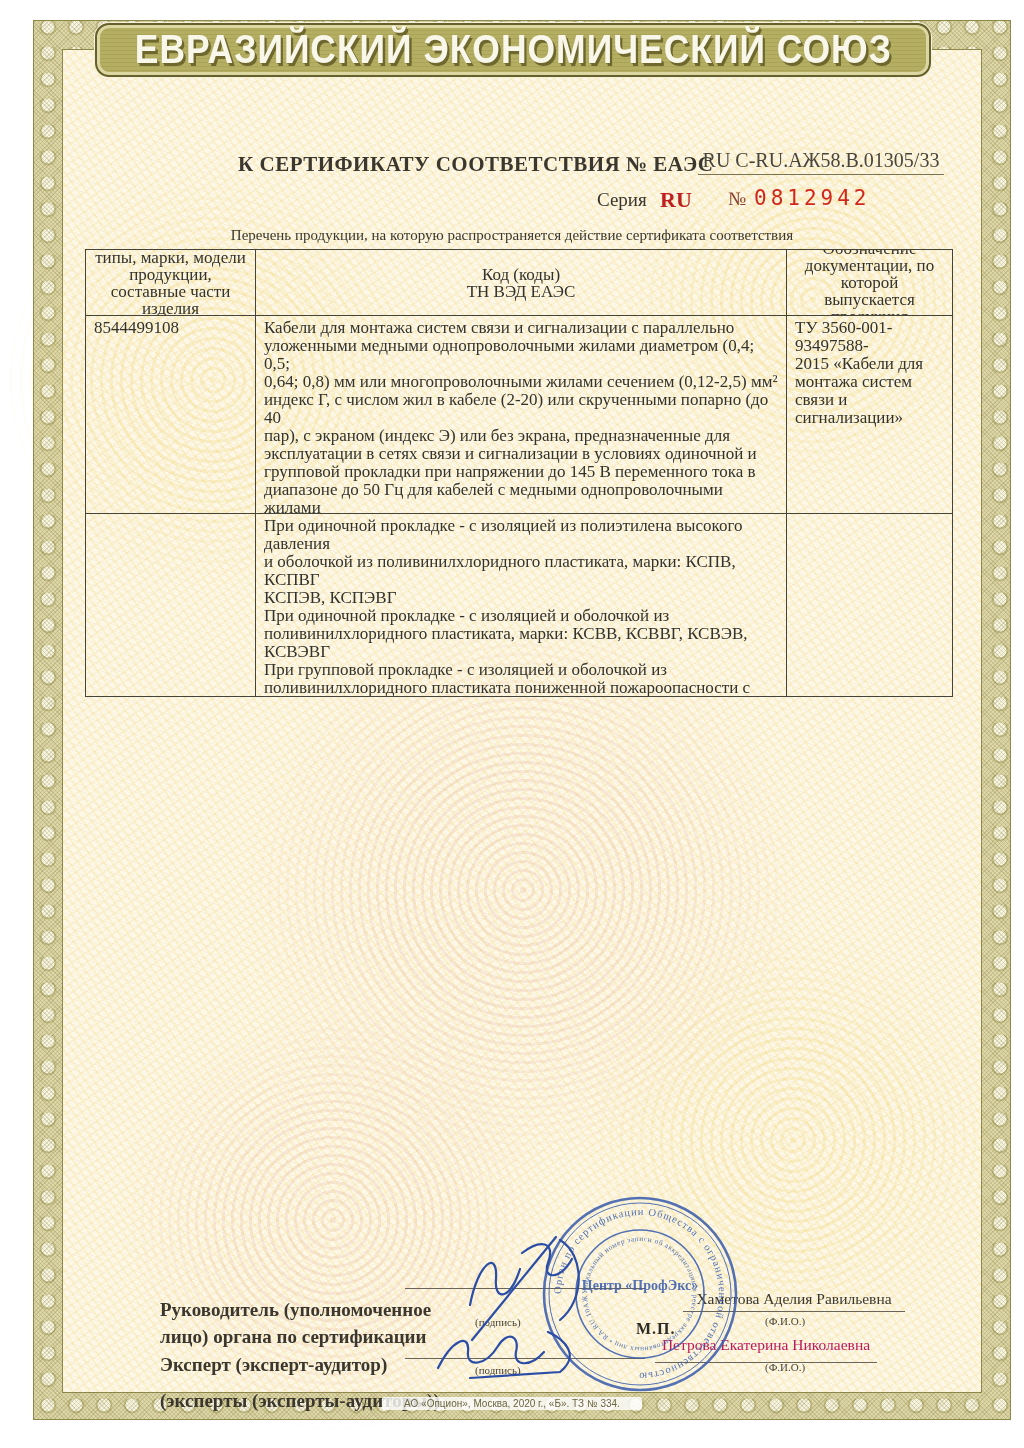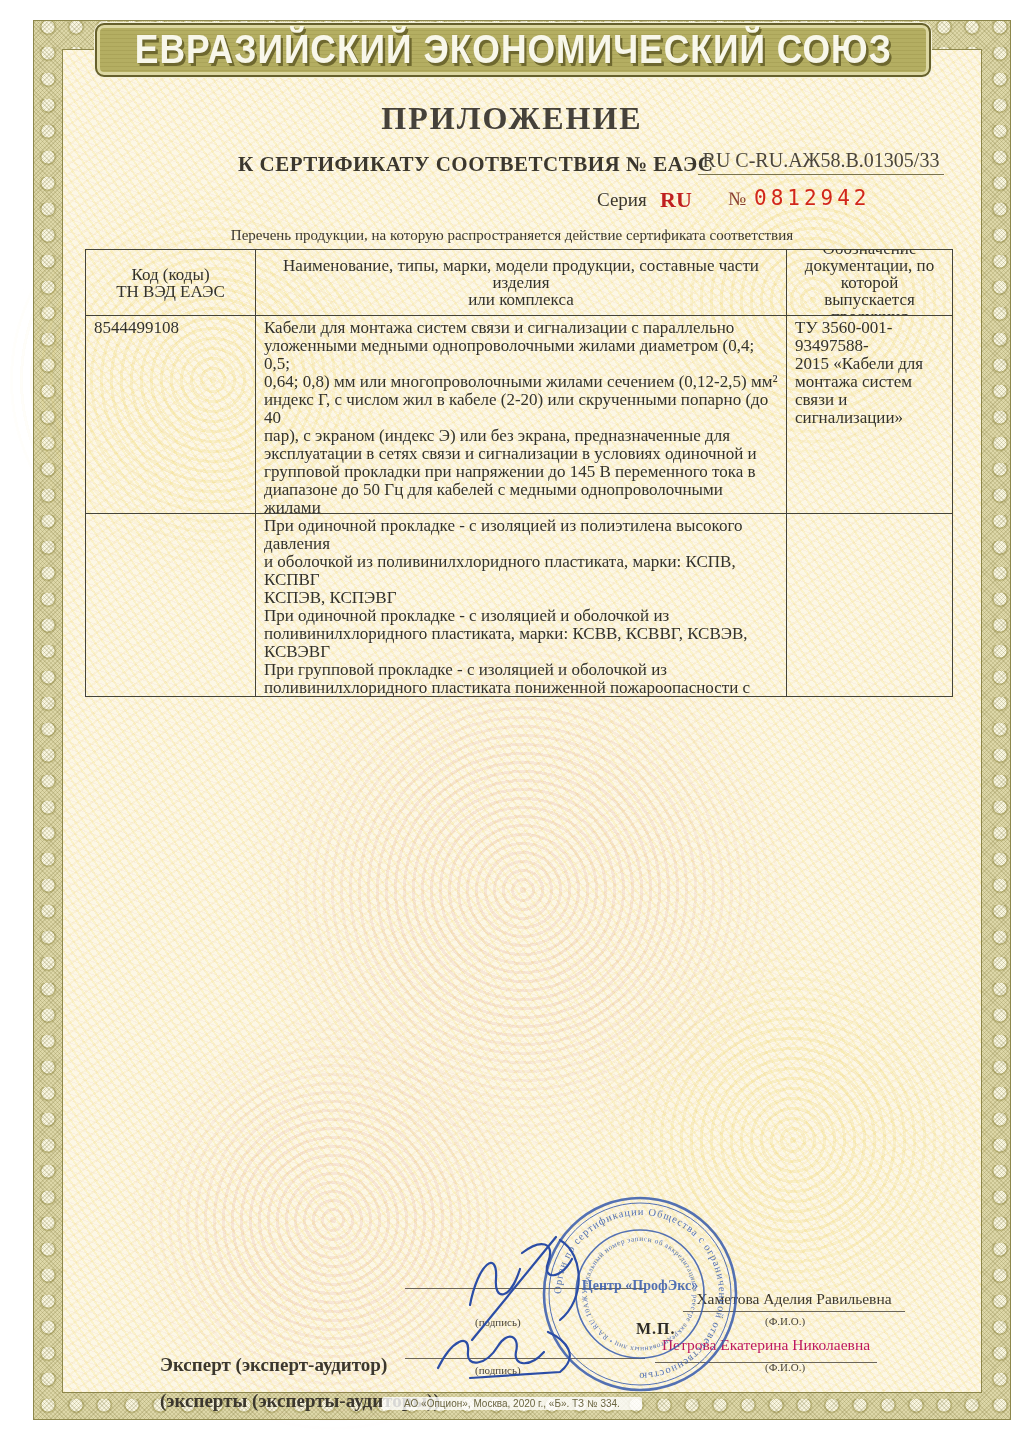--- a/index.html
+++ b/index.html
@@ -25,21 +25,21 @@
   .rosette{position:absolute;border-radius:50%;pointer-events:none;
     -webkit-mask:radial-gradient(circle,#000 35%,transparent 72%);
             mask:radial-gradient(circle,#000 35%,transparent 72%);}
   .rosette.pink{background:repeating-radial-gradient(circle, rgba(226,150,140,.16) 0 3px, rgba(255,255,255,0) 3px 9px);}
   .rosette.yellow{background:repeating-radial-gradient(circle, rgba(238,210,90,.20) 0 3px, rgba(255,255,255,0) 3px 10px);}
 
   
   .banner{position:absolute;left:95px;top:23px;width:836px;height:54px;
     background:#b4ae62;
     background-image:repeating-linear-gradient(0deg, rgba(140,132,60,.25) 0 1px, transparent 1px 4px);
-    border:2px solid #66602c;border-radius:9px;
+    border:2px solid #66602c;border-radius:14px;
     box-shadow:inset 0 0 0 3px #dcd7a2, 0 0 0 1px #f4f1da;
     display:flex;align-items:center;justify-content:center;box-sizing:border-box;}
   .banner span{font-family:"Liberation Sans",sans-serif;font-weight:bold;font-size:37px;
     letter-spacing:1px;color:#f8f7ea;white-space:nowrap;
     transform:scaleX(.96) scaleY(1.08);
     text-shadow:2.5px 2.5px 0 #6e682f, 1px 1px 0 #8a8440;}
 
   
   .doc-title{position:absolute;left:0;top:100px;width:100%;text-align:center;
     font-size:32px;font-weight:bold;letter-spacing:2px;color:#45413a;}
@@ -102,34 +102,33 @@
       <div class="rosette yellow" style="left:560px;top:60px;width:380px;height:380px;"></div>
       <div class="rosette pink" style="left:60px;top:960px;width:420px;height:420px;"></div>
       <div class="rosette yellow" style="left:520px;top:880px;width:420px;height:420px;"></div>
     </div>
   </div>
 
   <div class="banner">
     <span>ЕВРАЗИЙСКИЙ ЭКОНОМИЧЕСКИЙ СОЮЗ</span>
   </div>
 
-  <div class="doc-title">ПРИЛОЖЕНИЕ</div>
   <div class="cert-label">К СЕРТИФИКАТУ СООТВЕТСТВИЯ № ЕАЭС</div>
   <div class="cert-number">RU С-RU.АЖ58.В.01305/33</div>
   <div class="series-label">Серия</div>
   <div class="series-value">RU</div>
   <div class="num-sign">№</div>
   <div class="blank-number">0812942</div>
   <div class="intro">Перечень продукции, на которую распространяется действие сертификата соответствия</div>
 
   <div class="tbl">
+    <div class="cell hdr">Наименование, типы, марки, модели продукции, составные части изделия
+или комплекса</div>
     <div class="cell hdr">Код (коды)
 ТН ВЭД ЕАЭС</div>
-    <div class="cell hdr">Наименование, типы, марки, модели продукции, составные части изделия
-или комплекса</div>
     <div class="cell hdr lastcol">Обозначение
 документации, по
 которой выпускается
 продукция</div>
 
     <div class="cell">8544499108</div>
     <div class="cell">Кабели для монтажа систем связи и сигнализации с параллельно
 уложенными медными однопроволочными жилами диаметром (0,4; 0,5;
 0,64; 0,8) мм или многопроволочными жилами сечением (0,12-2,5) мм²
 индекс Г, с числом жил в кабеле (2-20) или скрученными попарно (до 40
@@ -152,20 +151,22 @@
 При одиночной прокладке - с изоляцией и оболочкой из
 поливинилхлоридного пластиката, марки: КСВВ, КСВВГ, КСВЭВ,
 КСВЭВГ
 При групповой прокладке - с изоляцией и оболочкой из
 поливинилхлоридного пластиката пониженной пожароопасности с
 пониженным дымо- и газовыделением, марки:  КСВВнг(А)-LS, КСВВГнг
 (А)-LS, КСВЭВнг(А)-LS,  КСВЭВГнг(А)-LS</div>
     <div class="cell lastrow lastcol"></div>
   </div>
 
+  <div class="sig-label-1">Руководитель (уполномоченное
+лицо) органа по сертификации</div>
   <div class="sig-label-2">Эксперт (эксперт-аудитор)
 (эксперты (эксперты-аудиторы))</div>
   <div class="sig-line-1"></div>
   <div class="sig-line-2"></div>
   <div class="sig-cap cap-sign-1">(подпись)</div>
   <div class="sig-cap cap-sign-2">(подпись)</div>
   <div class="fio-name-1">Хаметова Аделия Равильевна</div>
   <div class="fio-name-2">Петрова Екатерина Николаевна</div>
   <div class="sig-cap cap-fio-1">(Ф.И.О.)</div>
   <div class="sig-cap cap-fio-2">(Ф.И.О.)</div>

